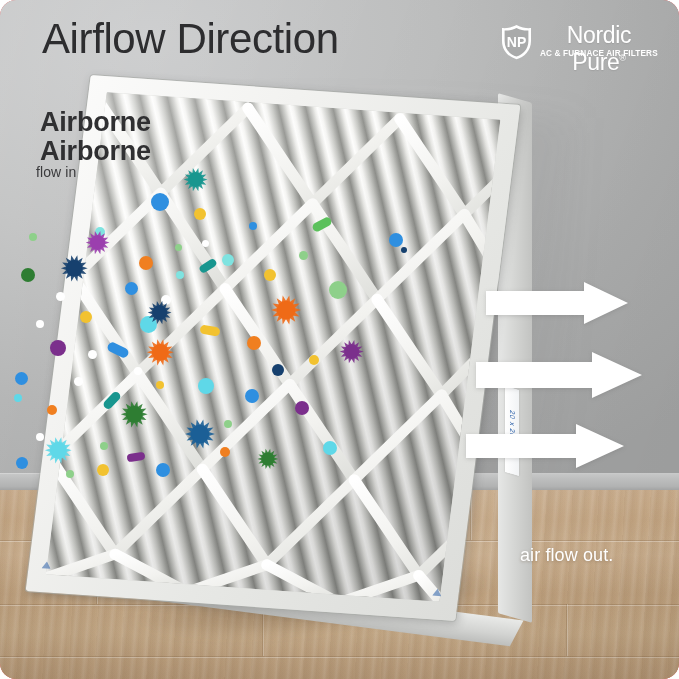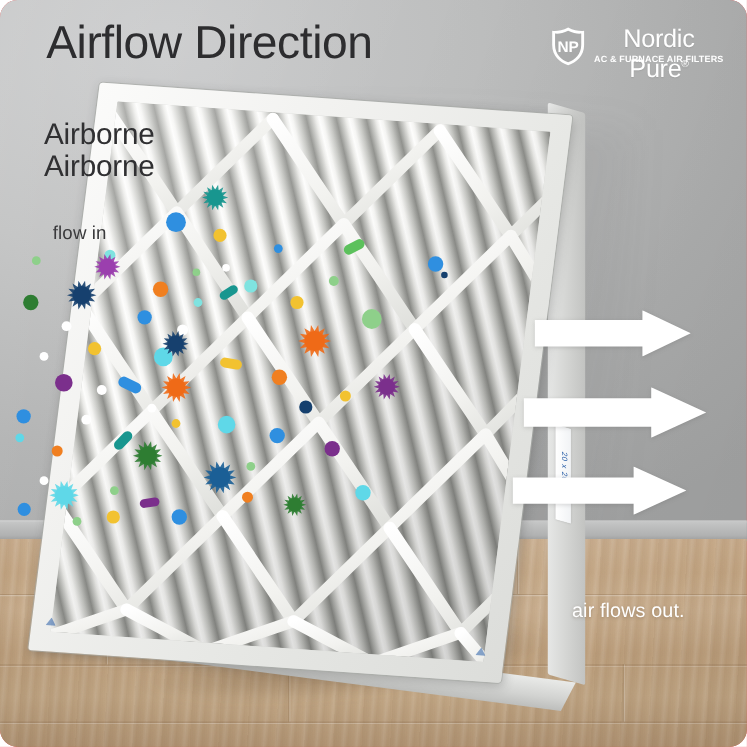--- a/index.html
+++ b/index.html
@@ -156,26 +156,26 @@
   .title{
     position:absolute;left:42px;top:18px;
     font-size:42px;line-height:1;
     color:#2d2d2f;
     font-weight:300;
     letter-spacing:-.4px;
     font-family:"Liberation Sans", sans-serif;
   }
   .airborne{
     position:absolute;left:40px;top:108px;
-    color:#303032;font-weight:400;
+    color:#303032;font-weight:700;
     font-size:27px;line-height:1.08;letter-spacing:-.2px;text-align:right;
   }
   .flowin{
-    position:absolute;left:48px;top:164px;
-    color:#3a3a3c;font-weight:300;font-size:17px;letter-spacing:.1px;margin-top:38px;
+    position:absolute;left:36px;top:164px;
+    color:#3a3a3c;font-weight:300;font-size:14px;letter-spacing:.1px;
   }
   .filtered{
     position:absolute;left:516px;top:505px;
     color:#ffffff;font-weight:300;font-size:37px;line-height:1;
     letter-spacing:-.3px;
     text-shadow:0 1px 3px rgba(90,65,40,.35);
   }
   .flowsout{
     position:absolute;left:520px;top:545px;
     color:#ffffff;font-weight:300;font-size:18px;letter-spacing:.1px;
@@ -412,21 +412,21 @@
   </div>
 
   <div class="title">Airflow Direction</div>
 
   <div class="airborne">
     <div>Airborne</div>
     <div>Airborne</div>
   </div>
   <div class="flowin">flow in</div>
 
-  <div class="flowsout">air flows out.</div>
+  <div class="flowsout">air flow out.</div>
 
   <div class="logo">
     <svg class="logo-shield" viewBox="0 0 33 36">
       <path d="M16.5 1 C11 4 5 4.5 2 4 L2 17 C2 27 9 33 16.5 35.3 C24 33 31 27 31 17 L31 4 C28 4.5 22 4 16.5 1 Z" fill="#ffffff"></path>
       <path d="M16.5 4 C12 6.4 7 6.9 4.6 6.5 L4.6 17 C4.6 25.6 10.4 30.6 16.5 32.6 C22.6 30.6 28.4 25.6 28.4 17 L28.4 6.5 C26 6.9 21 6.4 16.5 4 Z" fill="#a9aaaa"></path>
       <text x="16.5" y="23" text-anchor="middle" font-family="Liberation Sans, sans-serif" font-size="14" font-weight="bold" fill="#ffffff">NP</text>
     </svg>
     <div class="logo-name">
       <span>Nordic Pure</span><span class="logo-reg">®</span>
     </div>

